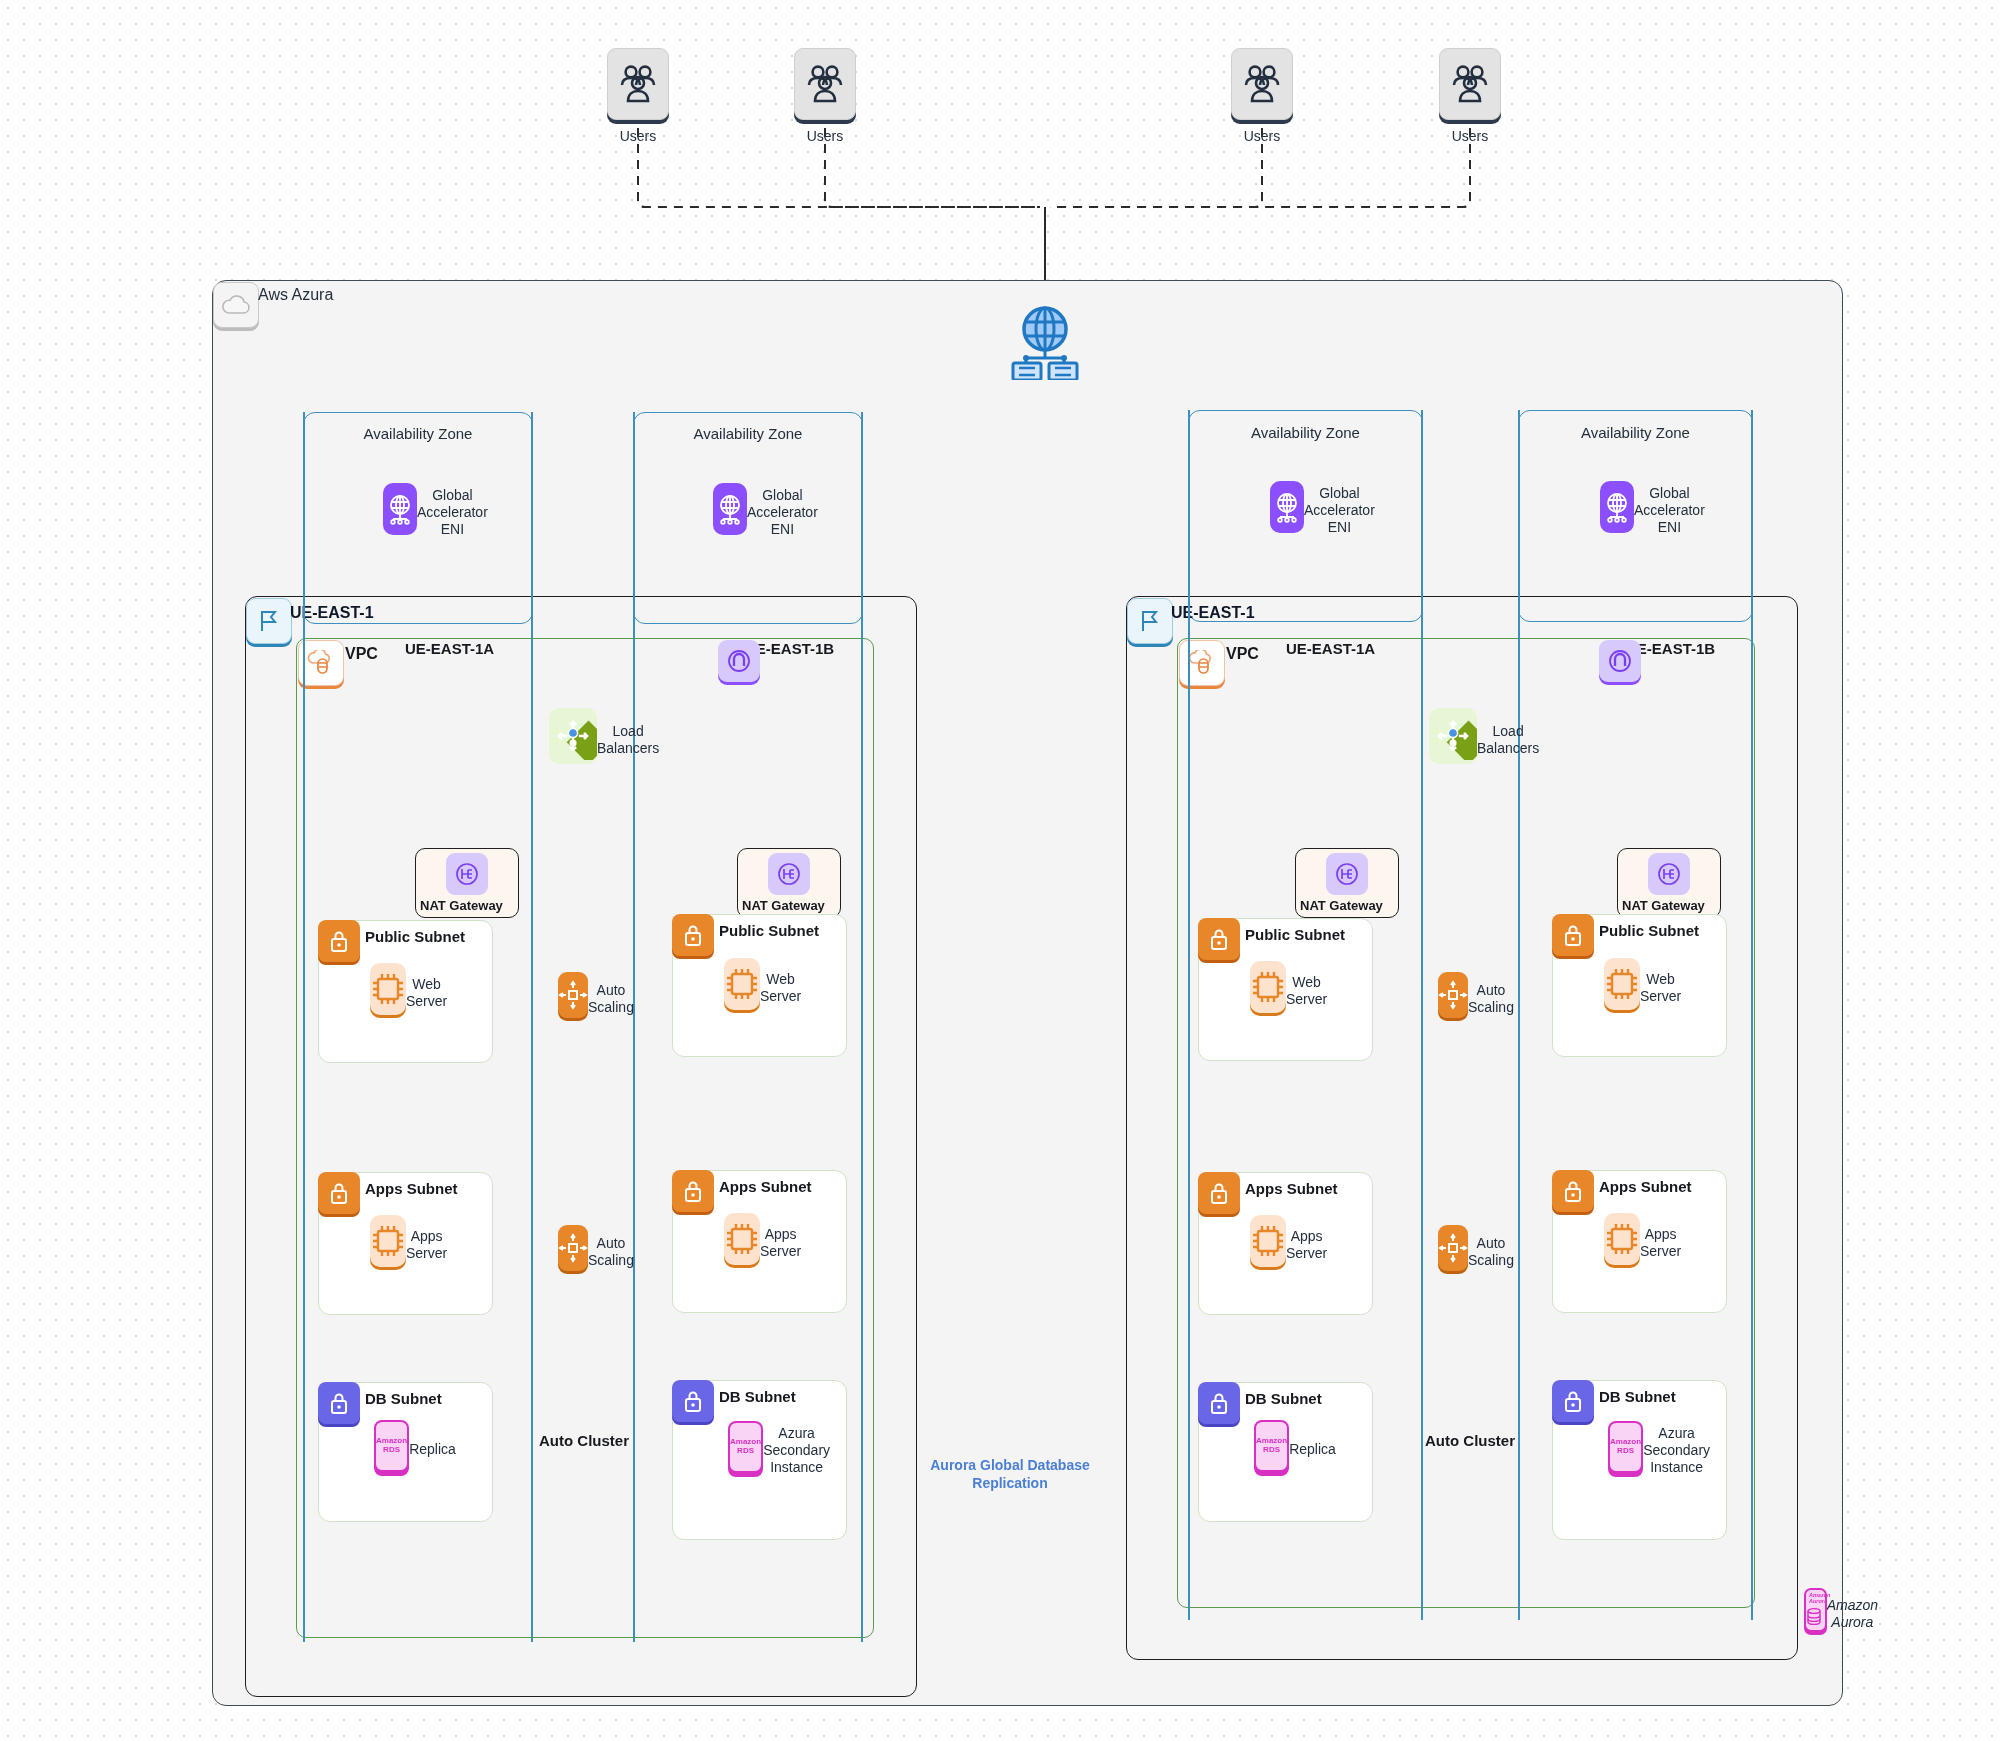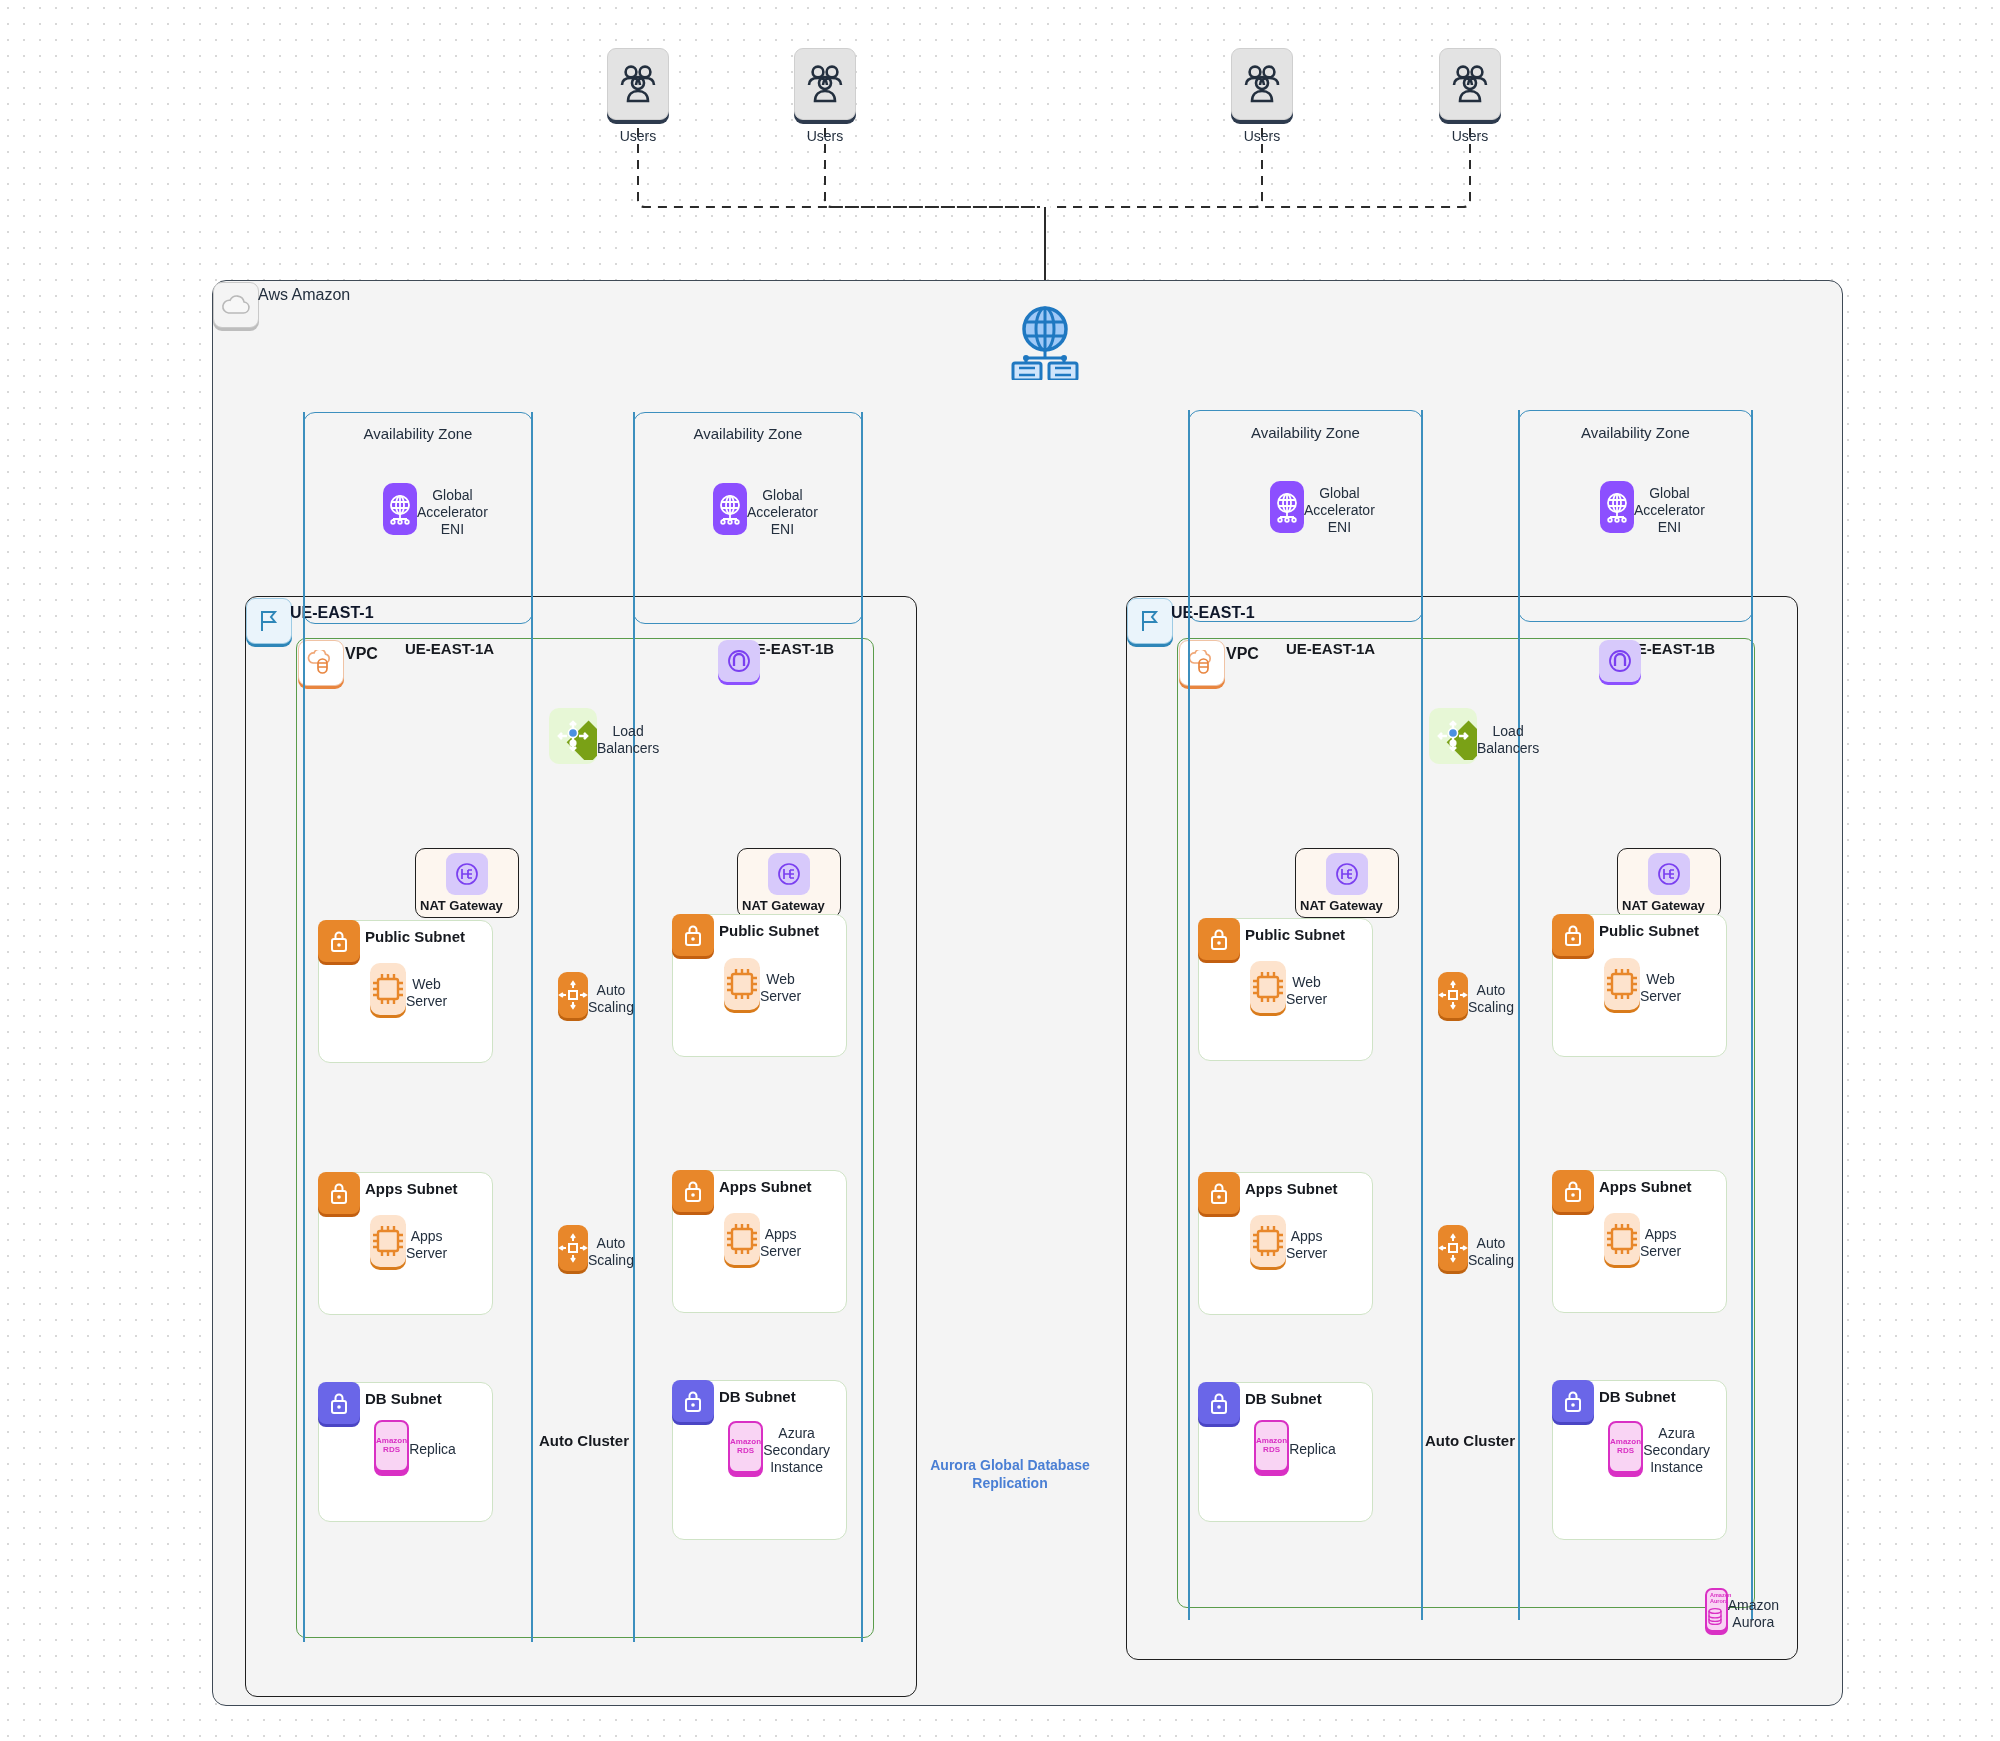--- a/index.html
+++ b/index.html
@@ -273,21 +273,21 @@
   </div>
   <div class="cap lbl">Users</div>
 </div>
 
 <div class="abs aws-cloud" style="left:212px;top:280px;width:1631px;height:1426px;"></div>
 <div class="abs cloud-badge" style="left:213px;top:282px;">
   <svg width="30" height="22" viewBox="0 0 30 22">
     <path d="M7.5 19h15a5.5 5.5 0 0 0 .6-10.96A7.5 7.5 0 0 0 9 6.3 5.6 5.6 0 0 0 7.5 19z" fill="#f7f7f7" stroke="#b9b9b9" stroke-width="1.6"></path>
   </svg>
 </div>
-<div class="abs cloud-title" style="left:258px;top:286px;">Aws Amazon</div>
+<div class="abs cloud-title" style="left:258px;top:286px;">Aws Azura</div>
 
 <div class="abs" style="left:1005px;top:305px;">
   <svg width="80" height="75" viewBox="0 0 80 75">
     <g>
       <circle cx="40" cy="24" r="21" fill="#9fc9f7" stroke="#1f78c1" stroke-width="3.5"></circle>
       <ellipse cx="40" cy="24" rx="9" ry="21" fill="none" stroke="#1f78c1" stroke-width="3"></ellipse>
       <path d="M20 17 h40 M20 31 h40 M40 3 v42" stroke="#1f78c1" stroke-width="3" fill="none"></path>
       <path d="M40 45 v8 M21 53 h38 M21 53 v6 M59 53 v6" stroke="#1f78c1" stroke-width="3" fill="none"></path>
       <circle cx="21" cy="53" r="3" fill="#1f78c1"></circle>
         <circle cx="59" cy="53" r="3" fill="#1f78c1"></circle>
@@ -845,21 +845,21 @@
 Instance</div>
 </div>
 
 <div class="abs autoclu" style="left:1420px;top:1432px;width:100px;">Auto
 Cluster</div>
 
 <div class="abs repl-lbl" style="left:930px;top:1456px;width:160px;">Aurora Global
 Database
 Replication</div>
 
-<div class="abs svc" style="left:1705px;top:1588px;width:74px;">
+<div class="abs svc" style="left:1804px;top:1588px;width:74px;font-style:italic;">
   <div class="svc-box ico-aur" style="position:relative;">
     <span style="position:absolute;left:3px;top:3px;font-size:5.5px;font-weight:700;color:#d930c4;line-height:1.05;white-space:pre-line;">Amazon
 Aurora</span>
     <svg width="16" height="20" viewBox="0 0 16 20" style="position:absolute;right:3px;bottom:3px;">
       <g fill="none" stroke="#d930c4" stroke-width="1.4">
         <ellipse cx="8" cy="4" rx="6" ry="2.4"></ellipse>
         <path d="M2 4v11c0 1.3 2.7 2.4 6 2.4s6-1.1 6-2.4V4"></path>
         <path d="M2 8.5c0 1.3 2.7 2.4 6 2.4s6-1.1 6-2.4"></path>
         <path d="M2 12c0 1.3 2.7 2.4 6 2.4s6-1.1 6-2.4"></path>
       </g>

